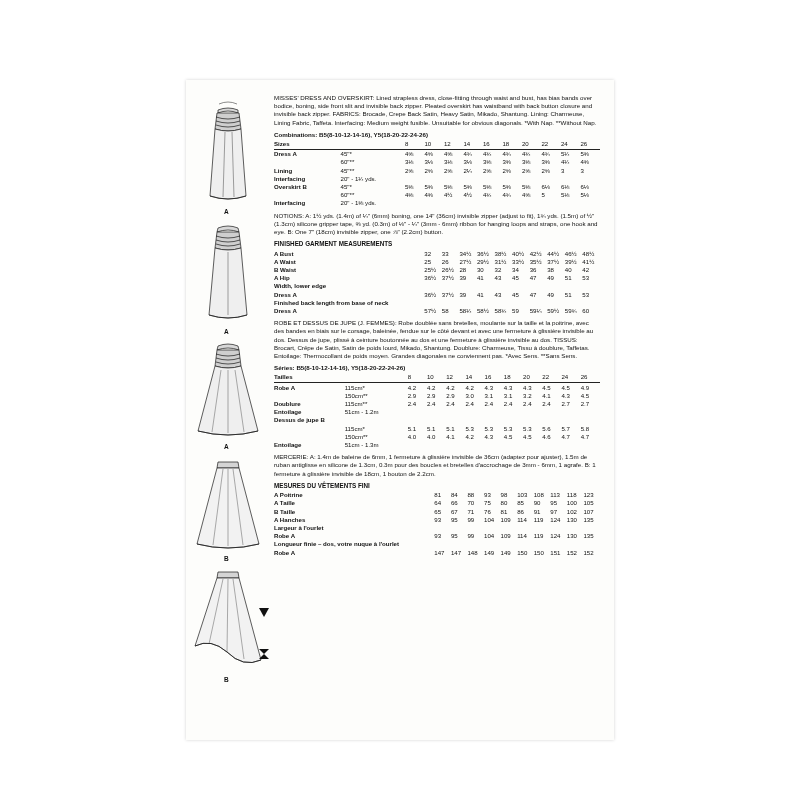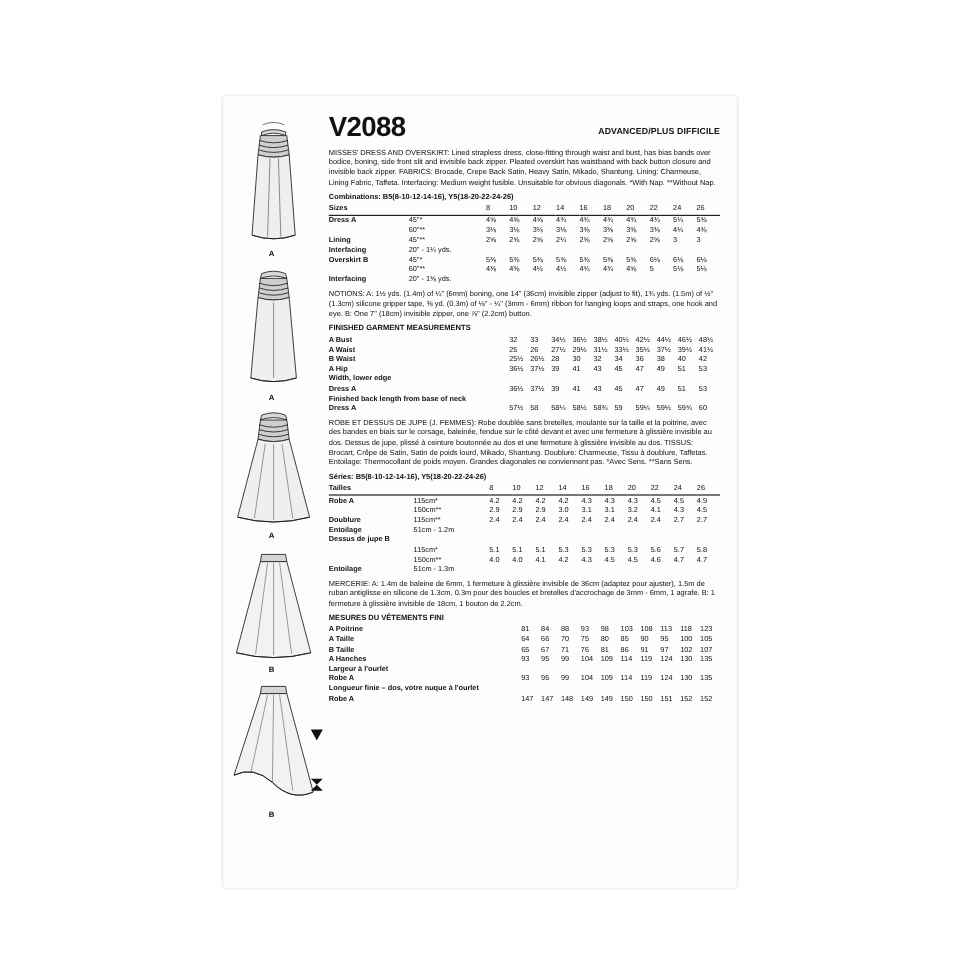--- a/index.html
+++ b/index.html
@@ -168,24 +168,20 @@
         <polygon points="1,1 11,1 6,10" fill="#111"></polygon>
       </svg>
       <svg style="position:absolute; left:72px; top:568px;" width="12" height="12" viewBox="0 0 12 12">
         <polygon points="1,1 11,1 6,6" fill="#111"></polygon>
         <polygon points="1,11 11,11 6,6" fill="#111"></polygon>
       </svg>
     </div>
 
     <div id="content">
 
-      <div id="headrow">
-        <div id="patnum">V2088</div>
-        <div id="difficulty">ADVANCED/PLUS DIFFICILE</div>
-      </div>
 
       <p class="blk">MISSES' DRESS AND OVERSKIRT: Lined strapless dress, close-fitting through waist and bust, has bias bands over bodice, boning, side front slit and invisible back zipper. Pleated overskirt has waistband with back button closure and invisible back zipper. FABRICS: Brocade, Crepe Back Satin, Heavy Satin, Mikado, Shantung. Lining: Charmeuse, Lining Fabric, Taffeta. Interfacing: Medium weight fusible. Unsuitable for obvious diagonals. *With Nap. **Without Nap.</p>
 
       <div class="combo">
         <span class="b">Combinations:</span>
         <span class="b">B5(8-10-12-14-16), Y5(18-20-22-24-26)</span>
       </div>
 
       <div id="yardage-en-mount">
           <table class="chart">

